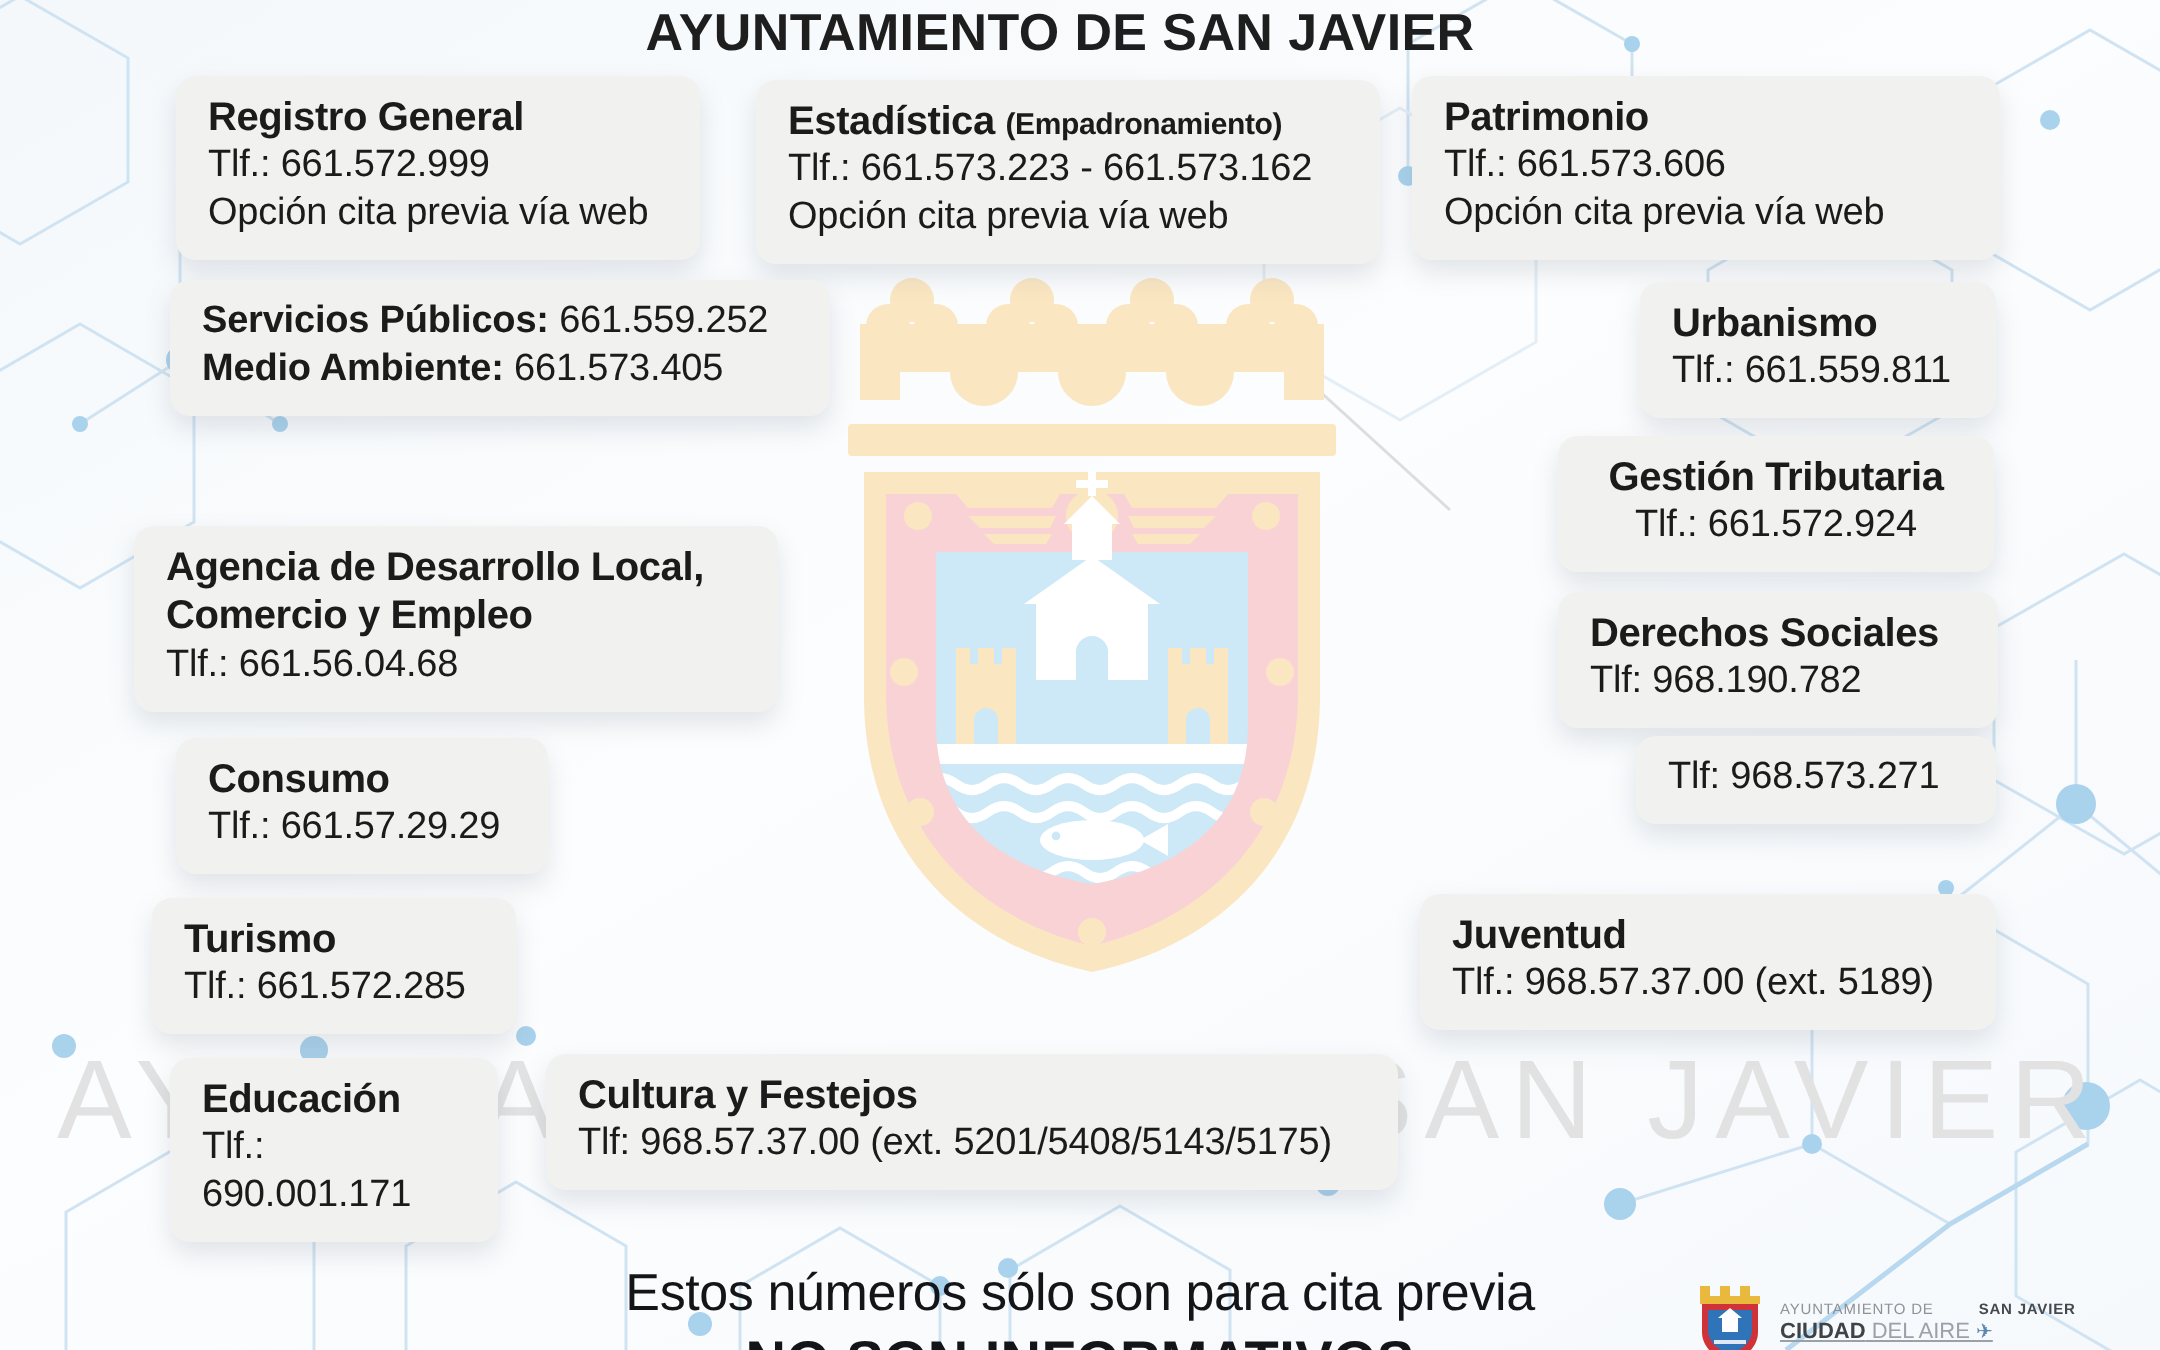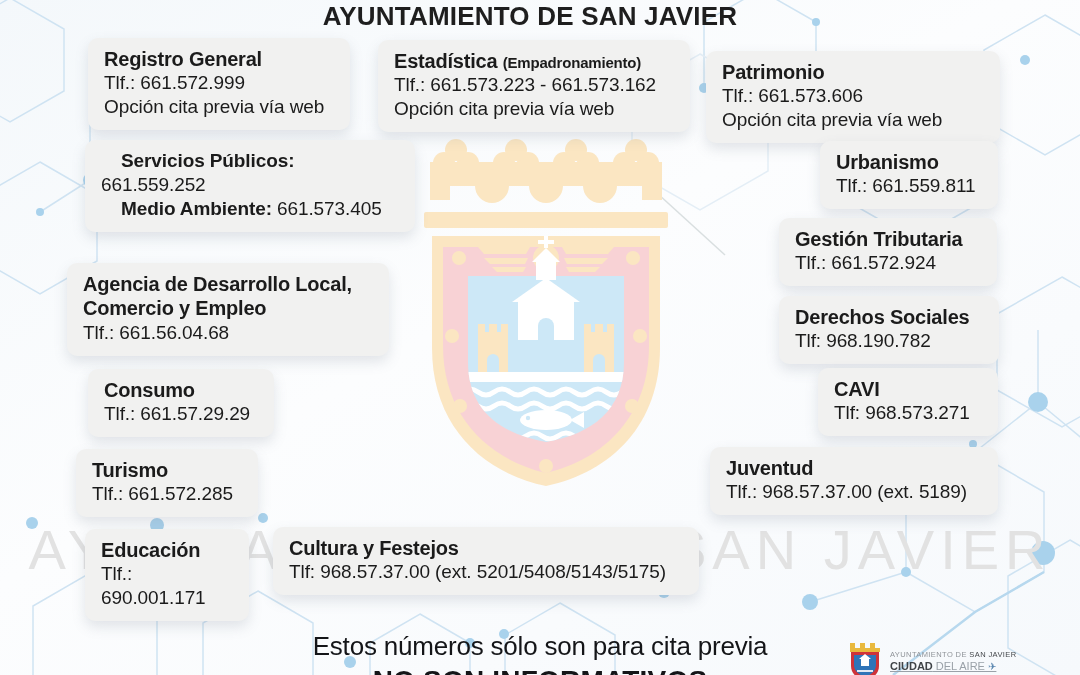--- a/index.html
+++ b/index.html
@@ -22,42 +22,42 @@
   }
   .card{
     position:absolute;z-index:2;box-sizing:border-box;
     background:#f1f1f0;border-radius:10px;
     padding:9px 16px 11px 16px;
     box-shadow:0 6px 13px rgba(105,115,135,0.18);
   }
   .card-title{font-size:20px;font-weight:bold;line-height:1.22;letter-spacing:-0.2px;}
   .card-title .suffix{font-size:15px;}
   .card-line{font-size:19px;line-height:1.26;letter-spacing:-0.1px;}
-  .card-line .lbl{font-weight:bold;margin-left:20px;}
+  .card-line .lbl{font-weight:bold;}
   .c-registro{left:88px;top:38px;width:262px;}
   .c-estadistica{left:378px;top:40px;width:312px;}
-  .c-patrimonio{left:706px;top:51px;width:294px;}
+  .c-patrimonio{left:706px;top:38px;width:294px;}
   .c-servicios{left:85px;top:140px;width:330px;}
   .c-urbanismo{left:820px;top:141px;width:178px;}
-  .c-gestion{left:779px;top:218px;width:218px;}
+  .c-gestion{left:779px;top:218px;width:218px;text-align:center;}
   .c-agencia{left:67px;top:263px;width:322px;}
   .c-derechos{left:779px;top:296px;width:220px;}
   .c-consumo{left:88px;top:369px;width:186px;}
   .c-cavi{left:818px;top:368px;width:180px;}
   .c-turismo{left:76px;top:449px;width:182px;}
   .c-juventud{left:710px;top:447px;width:288px;}
   .c-educacion{left:85px;top:529px;width:164px;}
   .c-cultura{left:273px;top:527px;width:426px;}
   .footer{position:absolute;left:0;top:631px;width:1080px;text-align:center;z-index:2;color:#141518;}
   .footer-line1{font-size:26px;letter-spacing:-0.2px;}
   .footer-line2{font-size:28px;font-weight:bold;margin-top:3px;letter-spacing:0.2px;}
   .logo{position:absolute;left:848px;top:642px;z-index:3;display:flex;align-items:flex-start;gap:8px;}
   .logo-text{padding-top:9px;line-height:1.15;}
   .logo-l1{font-size:7.5px;letter-spacing:0.4px;color:#8f9398;white-space:nowrap;}
-  .logo-l1 .b{font-weight:normal;color:#45484c;}
+  .logo-l1 .b{font-weight:bold;color:#45484c;margin-left:20px;}
   .logo-l2{font-size:11px;color:#9aa1a8;white-space:nowrap;text-decoration:underline;}
   .logo-l2 .b{font-weight:bold;color:#3f4347;}
   .plane{font-family:"DejaVu Sans",sans-serif;color:#5b87b0;font-size:10px;}
 </style>
 </head>
 <body>
 
 <svg class="bg-layer" viewBox="0 0 1080 675" xmlns="http://www.w3.org/2000/svg">
   <g stroke="#cfe3f2" stroke-width="1.5" fill="none">
     <polygon points="760,-10 816,22 816,88 760,120 704,88 704,22"></polygon>
@@ -246,21 +246,20 @@
   <div class="card-title">Derechos Sociales</div>
   <div class="card-line">Tlf: 968.190.782</div>
 </div>
 
 <div class="card c-consumo">
   <div class="card-title">Consumo</div>
   <div class="card-line">Tlf.: 661.57.29.29</div>
 </div>
 
 <div class="card c-cavi">
-  <div class="card-title">CAVI</div>
   <div class="card-line">Tlf: 968.573.271</div>
 </div>
 
 <div class="card c-turismo">
   <div class="card-title">Turismo</div>
   <div class="card-line">Tlf.: 661.572.285</div>
 </div>
 
 <div class="card c-juventud">
   <div class="card-title">Juventud</div>

